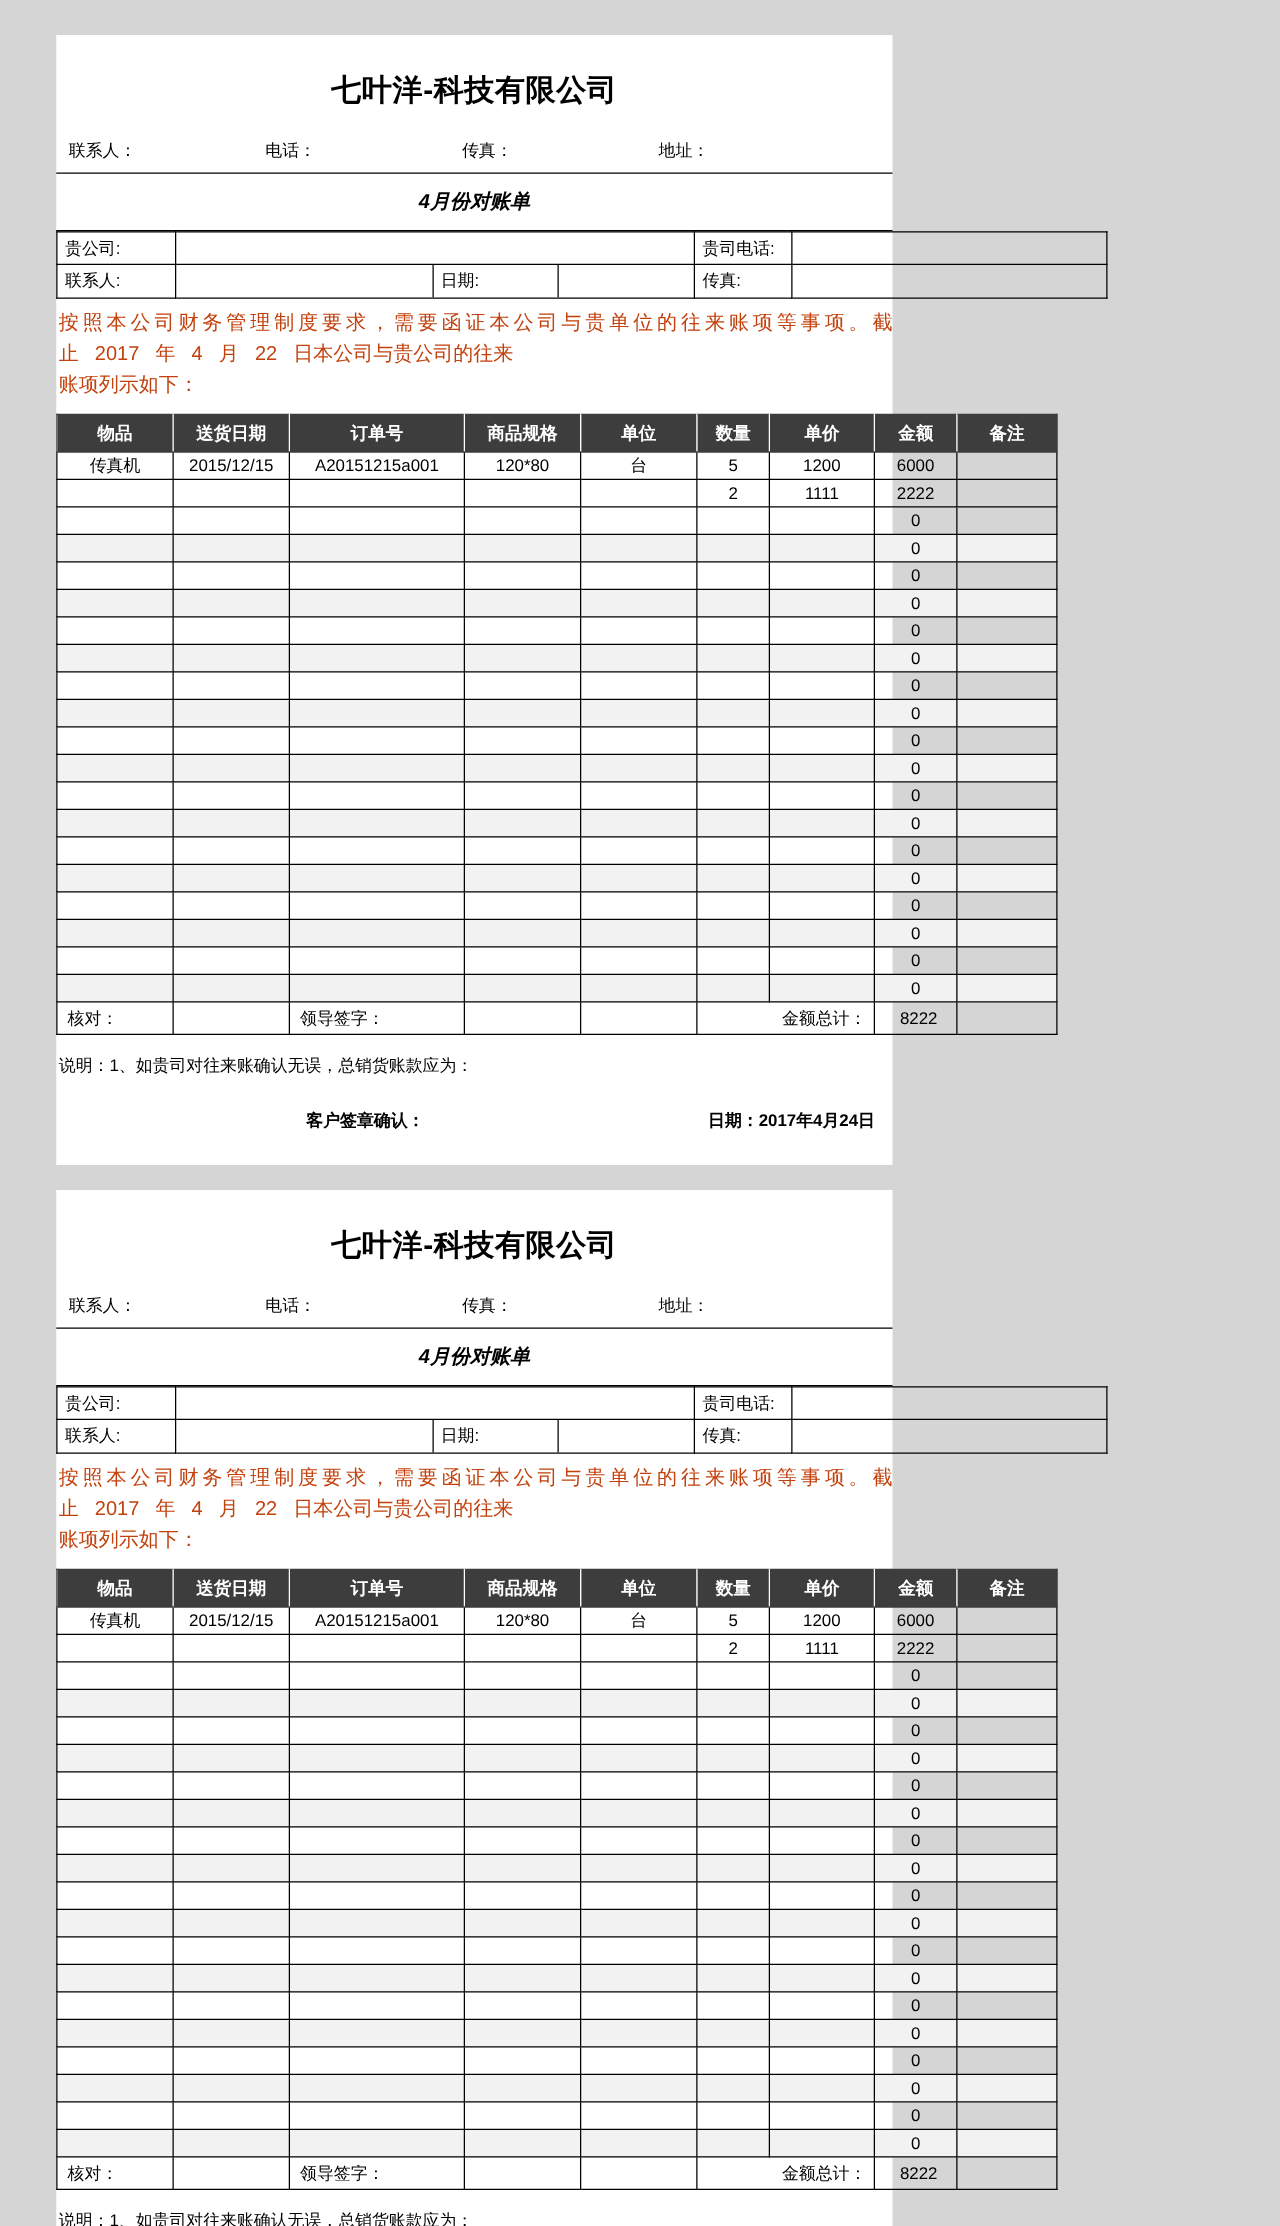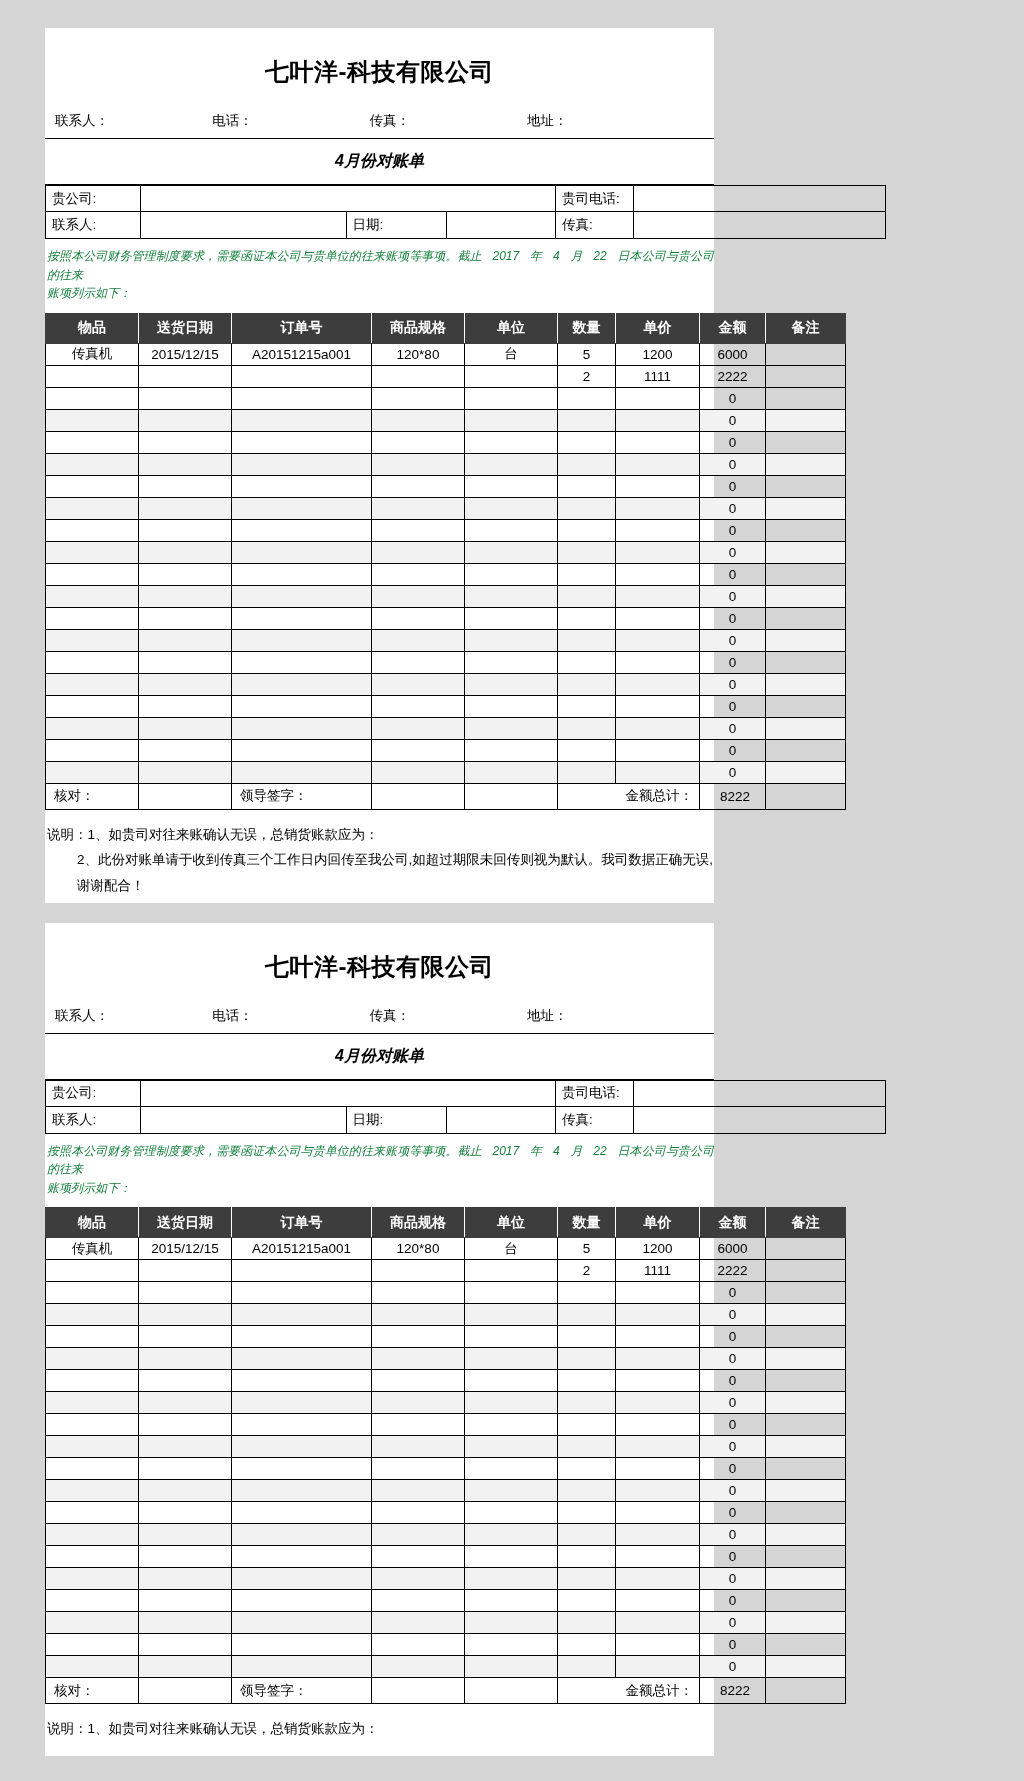--- a/index.html
+++ b/index.html
@@ -70,26 +70,25 @@
   table.info td {
     border: 1px solid #000;
     height: 26px;
     padding: 2px 6px;
     vertical-align: middle;
   }
   table.info td.lbl { text-align: left; white-space: nowrap; }
 
   
   .para {
-    font-size: 12px;
+    font-size: 16px;
     line-height: 1.55;
     padding: 8px 0 10px 2px;
     text-align: justify;
-    color: #15803d;
-    font-style: italic;
+    color: #c2410c;
   }
   .para .sp { letter-spacing: 2px; }
 
   
   table.items {
     width: 100%;
     border-collapse: collapse;
     font-size: 13.5px;
     table-layout: fixed;
   }
@@ -440,23 +439,26 @@
           <td></td>
           <td colspan="2" style="text-align:right;padding-right:6px">金额总计：</td>
           <td class="num">8222</td>
           <td></td>
         </tr>
       </tfoot>
     </table>
 
     <div class="notes">
       <div>说明：1、如贵司对往来账确认无误，总销货账款应为：</div>
-      <div class="n2">2、此份对账单请于收到传真三个工作日内回传至我公司,如超过期限未回传则视为默认。我司数据正确无误,谢谢配合！</div>
     </div>
 
+    <div class="sign-row">
+      <div>客户签章确认：</div>
+      <div>日期：2017年4月24日</div>
+    </div>
 
   </div>
 
   <div class="sheet">
 
     <div class="company-title">七叶洋-科技有限公司</div>
 
     <div class="contact-row">
       <div class="cell c1">联系人：</div>
       <div class="cell c2">电话：</div>

